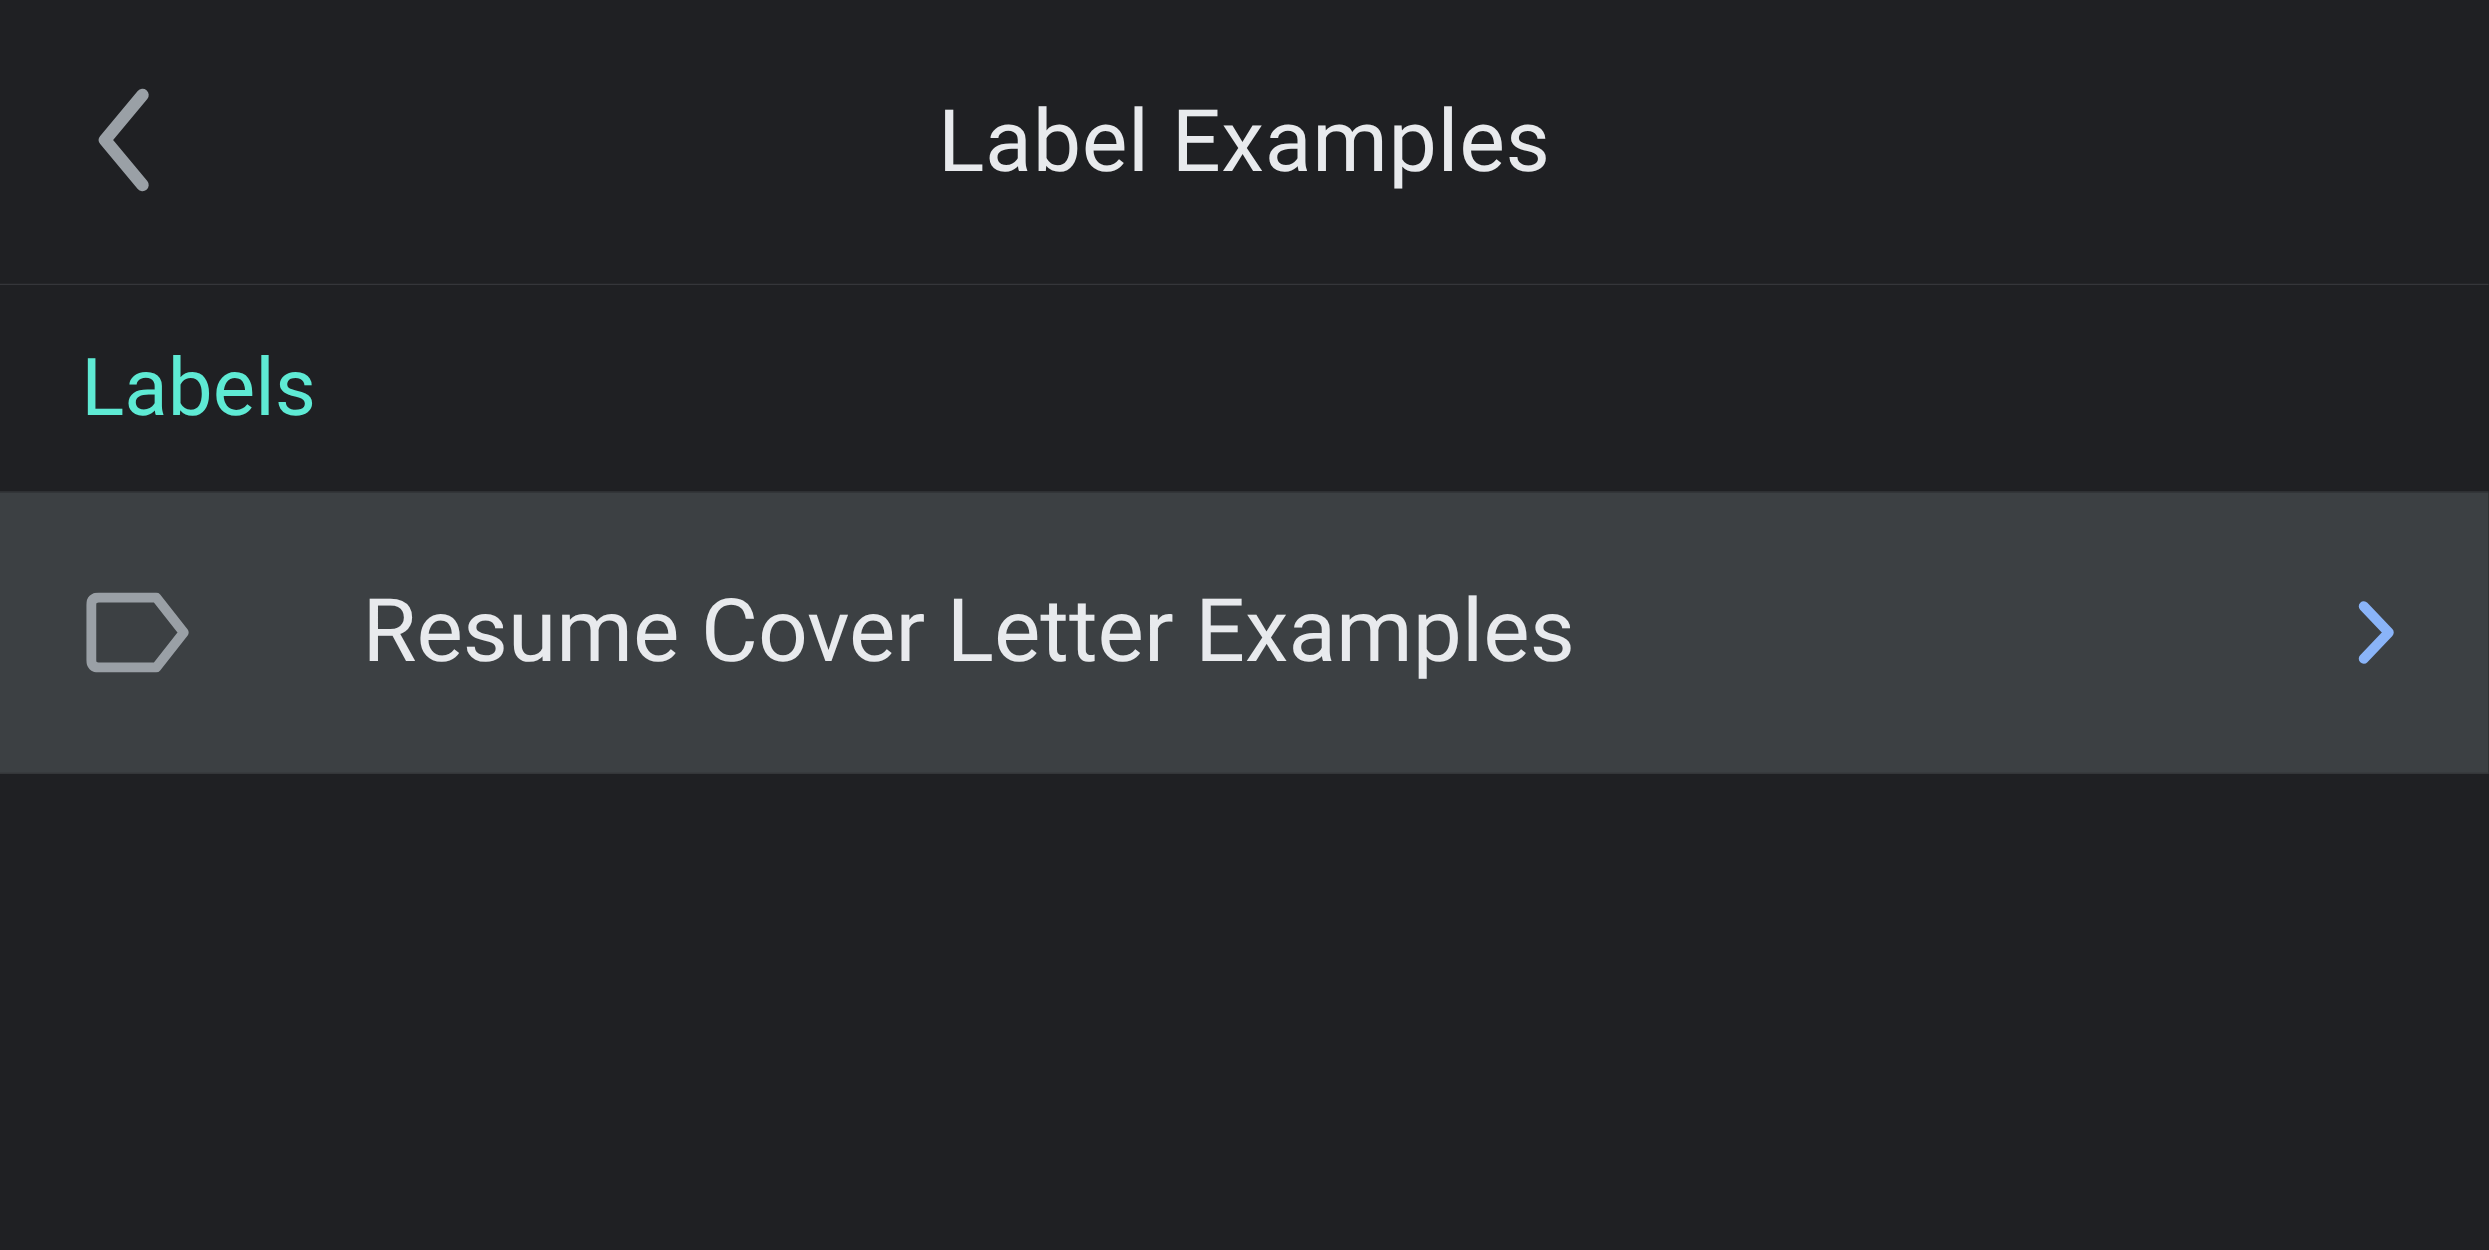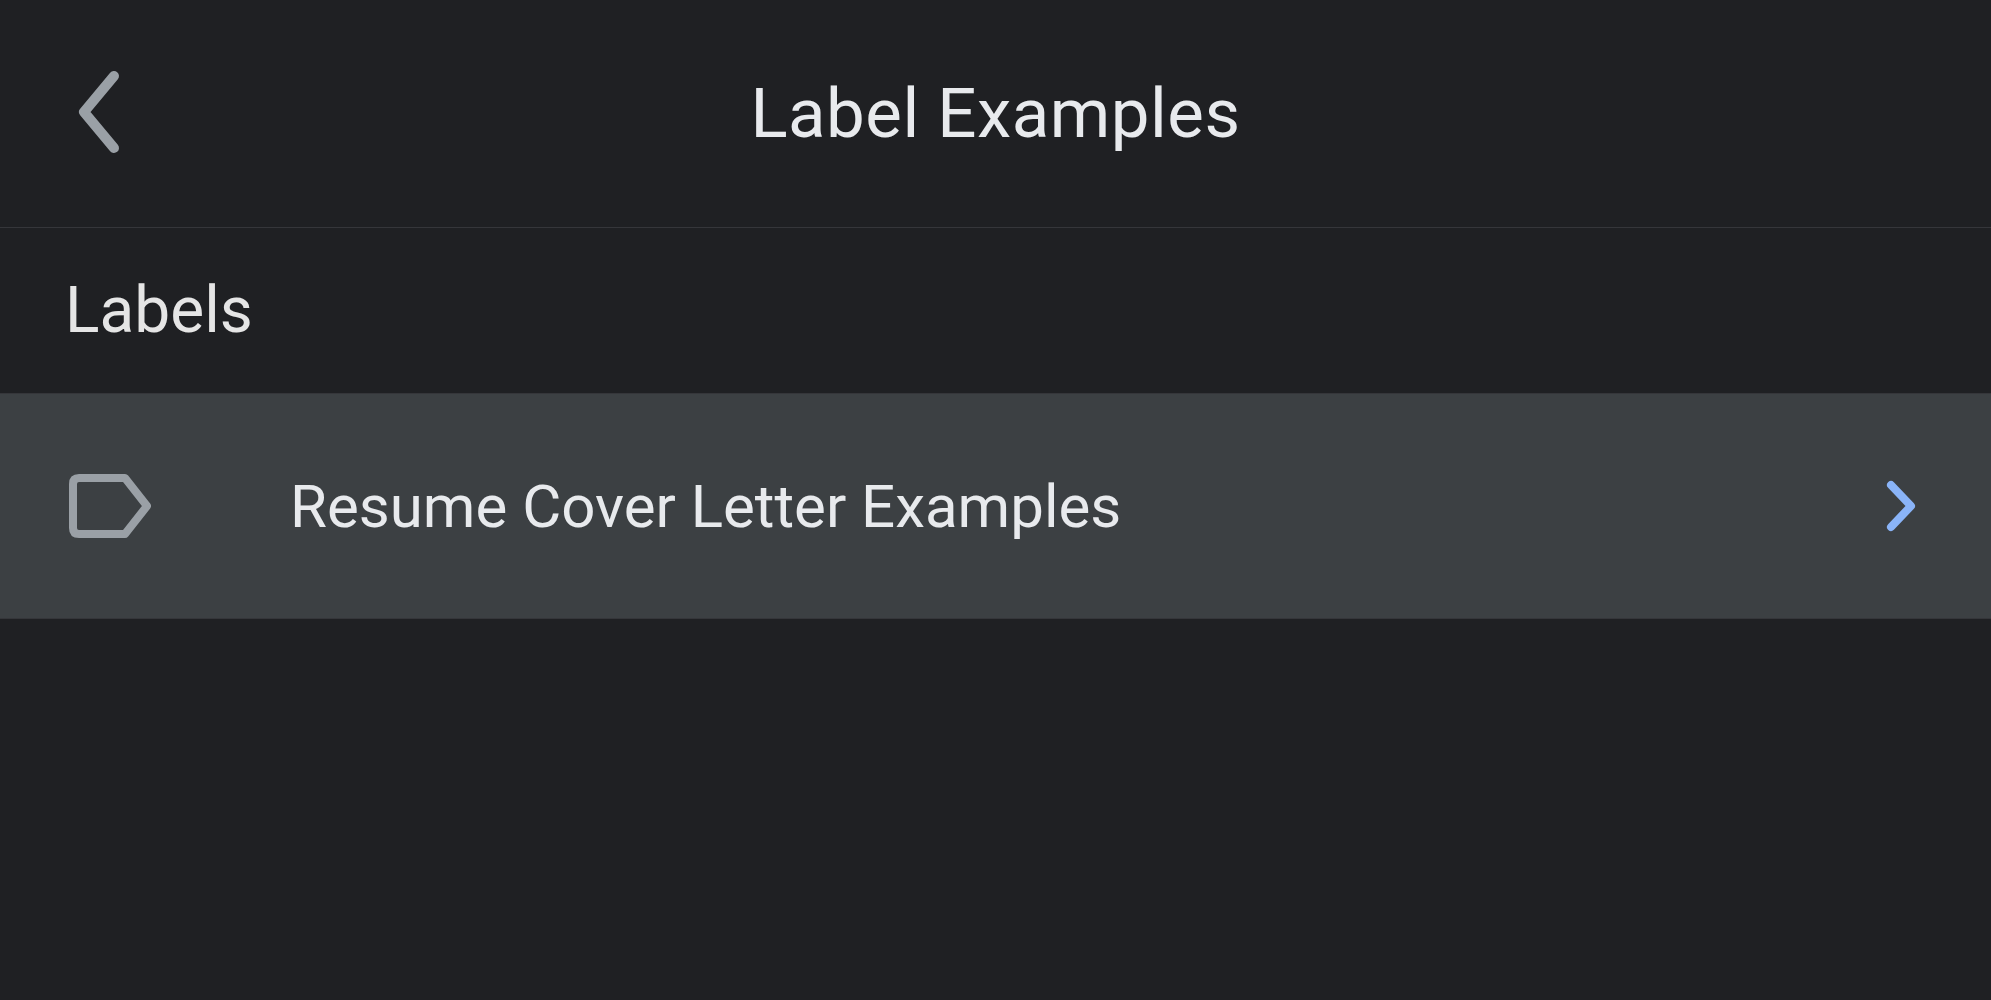--- a/index.html
+++ b/index.html
@@ -57,21 +57,21 @@
       height: 166px;
       display: flex;
       align-items: center;
       padding: 0 65px;
       border-bottom: 1px solid #35363a;
     }
     
     .section-header-text {
       font-size: 64px;
       font-weight: 400;
-      color: #e5e5e5;
+      color: #5eead4;
     }
     
     .list-item {
       height: 225px;
       display: flex;
       align-items: center;
       padding: 0 60px;
       background-color: #3c4043;
       border-bottom: 1px solid #35363a;
       cursor: pointer;
@@ -86,21 +86,21 @@
       margin-right: 130px;
     }
     
     .label-icon-wrapper svg {
       width: 82px;
       height: 64px;
     }
     
     .list-item-label {
       flex: 1;
-      font-size: 60px;
+      font-size: 70px;
       font-weight: 400;
       color: #e8eaed;
     }
     
     .chevron-right {
       width: 40px;
       height: 60px;
       display: flex;
       align-items: center;
       justify-content: center;

